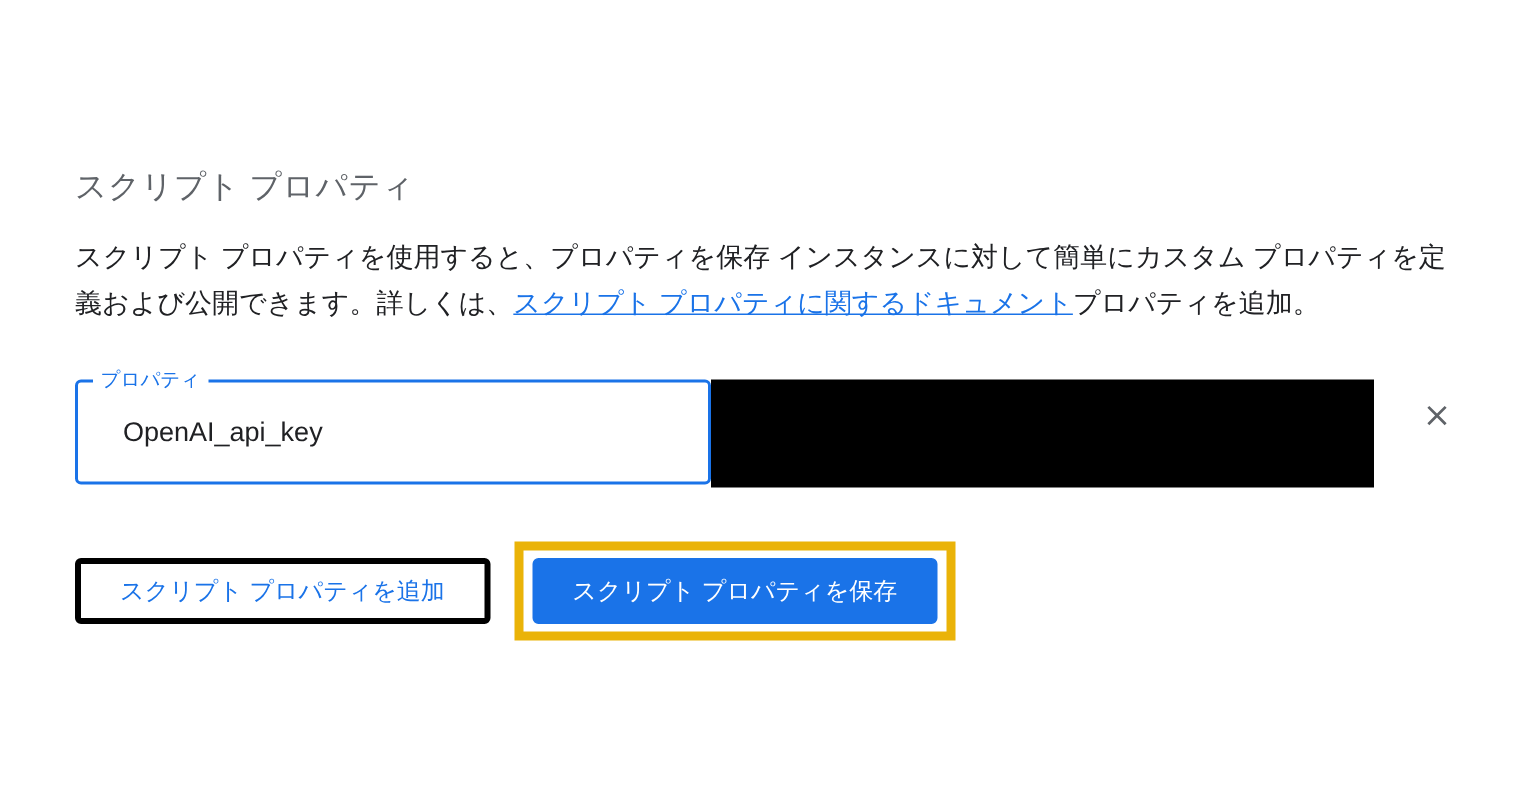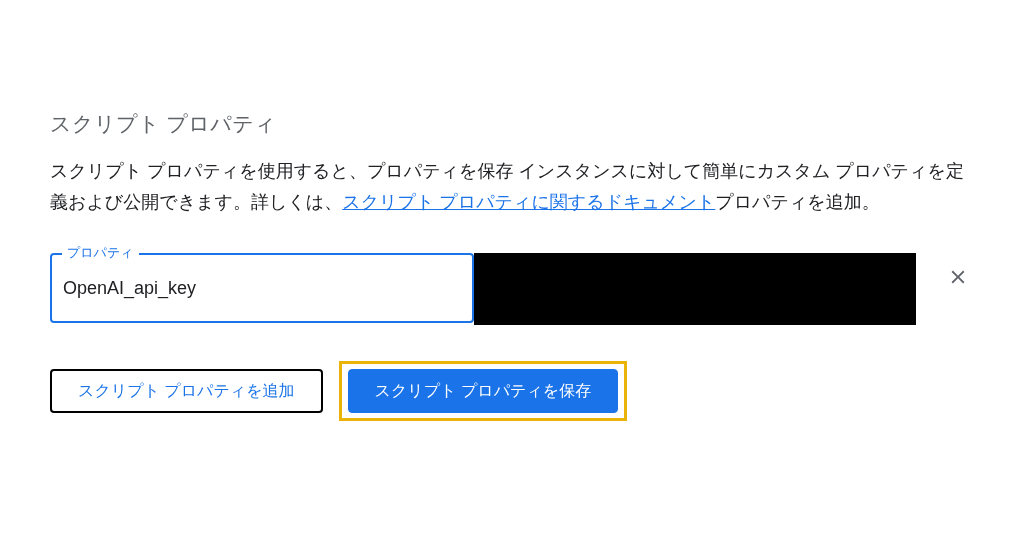--- a/index.html
+++ b/index.html
@@ -50,21 +50,21 @@
       padding: 0 5px;
       color: #1a73e8;
       font-size: 13px;
       z-index: 1;
     }
     .text-field {
       width: 100%;
       height: 70px;
       border: 2px solid #1a73e8;
       border-radius: 4px;
-      padding: 0 11px;
+      padding: 0 30px;
       font-size: 18px;
       color: #202124;
       outline: none;
       font-family: inherit;
     }
     .redacted-box {
       width: 442px;
       height: 72px;
       background: #000000;
       flex-shrink: 0;
@@ -98,30 +98,30 @@
       font-size: 16px;
       font-weight: 500;
       cursor: pointer;
       display: inline-flex;
       align-items: center;
       justify-content: center;
       font-family: inherit;
     }
     .btn-outline {
       background: #ffffff;
-      border: 2px solid #000000;
+      border: 4px solid #000000;
       color: #1a73e8;
     }
     .btn-primary {
       background: #1a73e8;
       border: 1px solid #1a73e8;
       color: #ffffff;
     }
     .highlight-wrap {
-      border: 3px solid #eab308;
+      border: 6px solid #eab308;
       padding: 5px 6px;
       display: inline-flex;
       align-items: center;
     }
   </style>
 </head>
 <body>
 
 <div>
 

